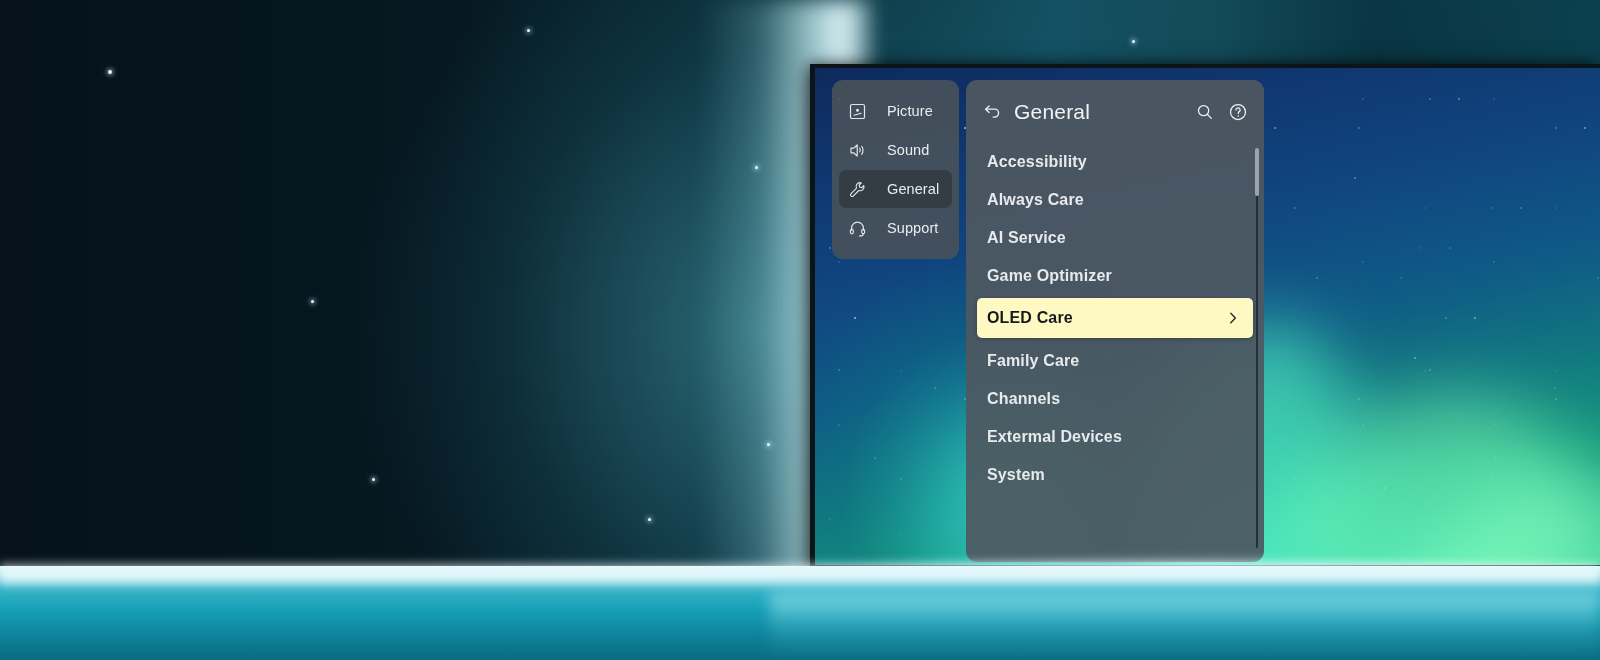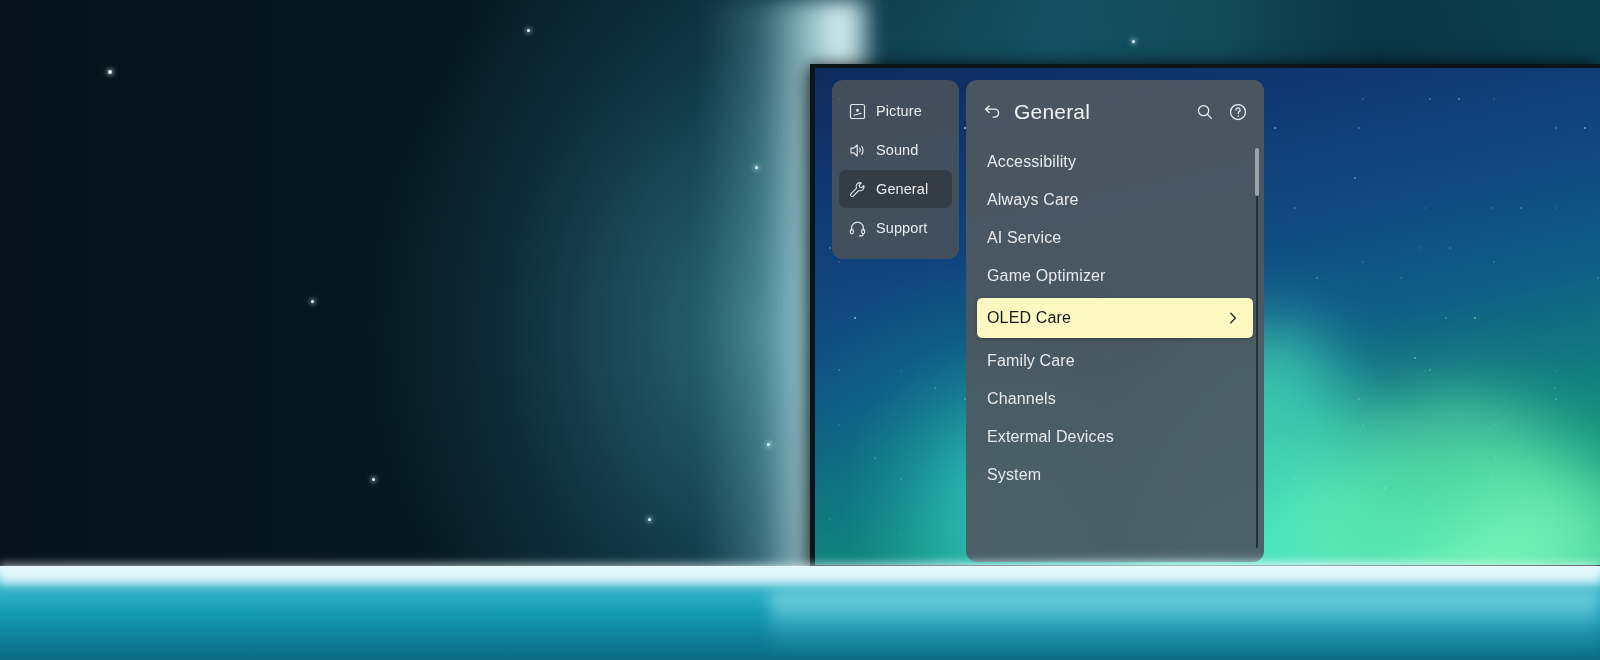--- a/index.html
+++ b/index.html
@@ -176,21 +176,21 @@
     position: absolute;
     left: 0; top: 0;
     width: 127px;
     padding: 11px 0 11px 0;
     background: rgba(72,82,90,0.90);
     border-radius: 11px;
   }
   .cat-item {
     display: flex;
     align-items: center;
-    gap: 9px;
+    gap: 20px;
     height: 38px;
     margin: 1px 7px;
     padding: 0 9px;
     border-radius: 7px;
     color: #e9ecee;
     font-size: 14.5px;
     letter-spacing: 0.1px;
     white-space: nowrap;
   }
   .cat-item.active {
@@ -239,20 +239,21 @@
     gap: 11px;
   }
   .hdr-icon {
     width: 22px; height: 22px;
     display: flex; align-items: center; justify-content: center;
   }
 
   #menu-list {
     position: relative;
     padding: 0 3px 0 0;
+    font-weight: bold;
   }
   .menu-item {
     position: relative;
     height: 38px;
     display: flex;
     align-items: center;
     padding: 0 14px 0 21px;
     color: #e7eaec;
     font-size: 16px;
     letter-spacing: 0.15px;

